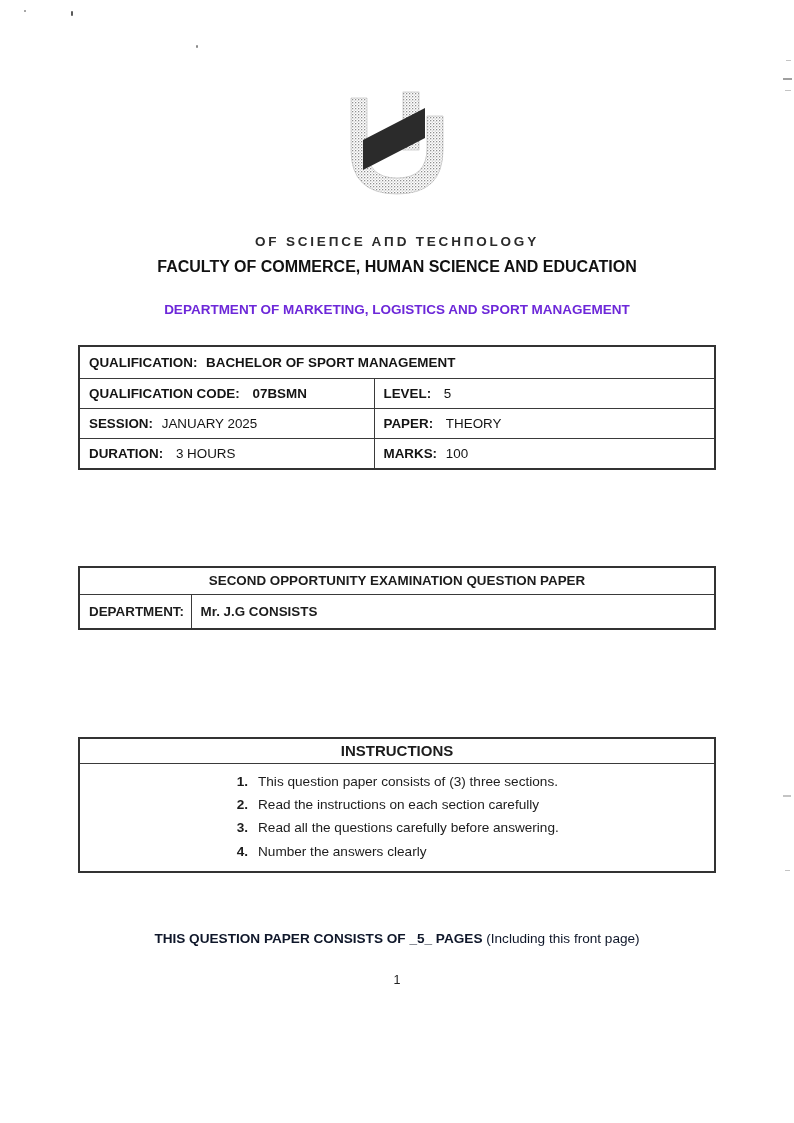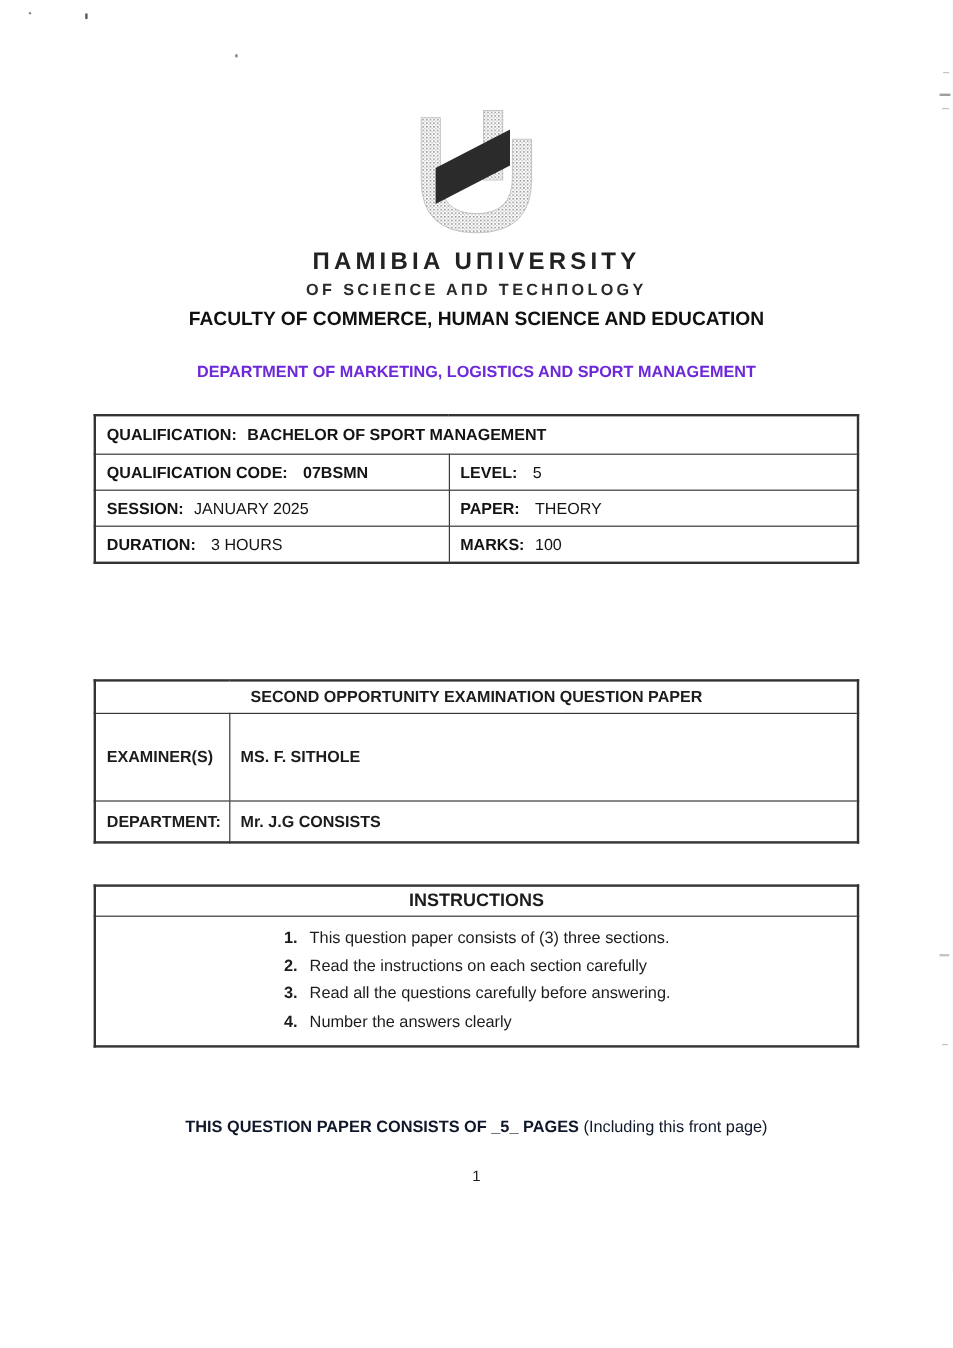--- a/index.html
+++ b/index.html
@@ -98,21 +98,20 @@
 
       <path d="M14,8 L30,8 L30,58 Q30,88 60,88 Q90,88 90,58 L90,26 L106,26 L106,60
                Q106,104 60,104 Q14,104 14,60 Z" fill="url(#stipple)" stroke="#b5b5b5" stroke-width="0.6"></path>
 
       <rect x="66" y="2" width="16" height="58" fill="url(#stipple)" stroke="#b5b5b5" stroke-width="0.6"></rect>
 
       <polygon points="26,50 88,18 88,48 26,80" fill="#2b2b2b"></polygon>
     </svg>
   </div>
 
-  <div class="univ-line1">ПAMIBIA UПIVERSITY</div>
   <div class="univ-line2">OF SCIEПCE AПD TECHПOLOGY</div>
   <div class="faculty">FACULTY OF COMMERCE, HUMAN SCIENCE AND EDUCATION</div>
   <div class="department">DEPARTMENT OF MARKETING, LOGISTICS AND SPORT MANAGEMENT</div>
 
   <table class="doc-table course-table" style="border:2px solid #333;">
     <colgroup>
         <col style="width:295px">
         <col>
       </colgroup>
     <tbody>
@@ -157,24 +156,20 @@
 
   <table class="doc-table exam-table" style="border:2px solid #333;">
     <colgroup>
         <col style="width:112px">
         <col>
       </colgroup>
     <tbody>
         <tr style="height:27px;">
       <td colspan="2" class="th-center">SECOND OPPORTUNITY EXAMINATION QUESTION PAPER</td>
     </tr>
-    <tr style="height:73px;">
-      <td class="lbl cell-top">EXAMINER(S)</td>
-      <td class="lbl cell-top">MS. F. SITHOLE</td>
-    </tr>
     <tr style="height:35px;">
       <td class="lbl">DEPARTMENT:</td>
       <td class="lbl cell-top">Mr. J.G CONSISTS</td>
     </tr>
   </tbody>
     </table>
 
   <table class="doc-table instr-table" style="border:2px solid #333;">
     <tbody>
         <tr style="height:25px;">

